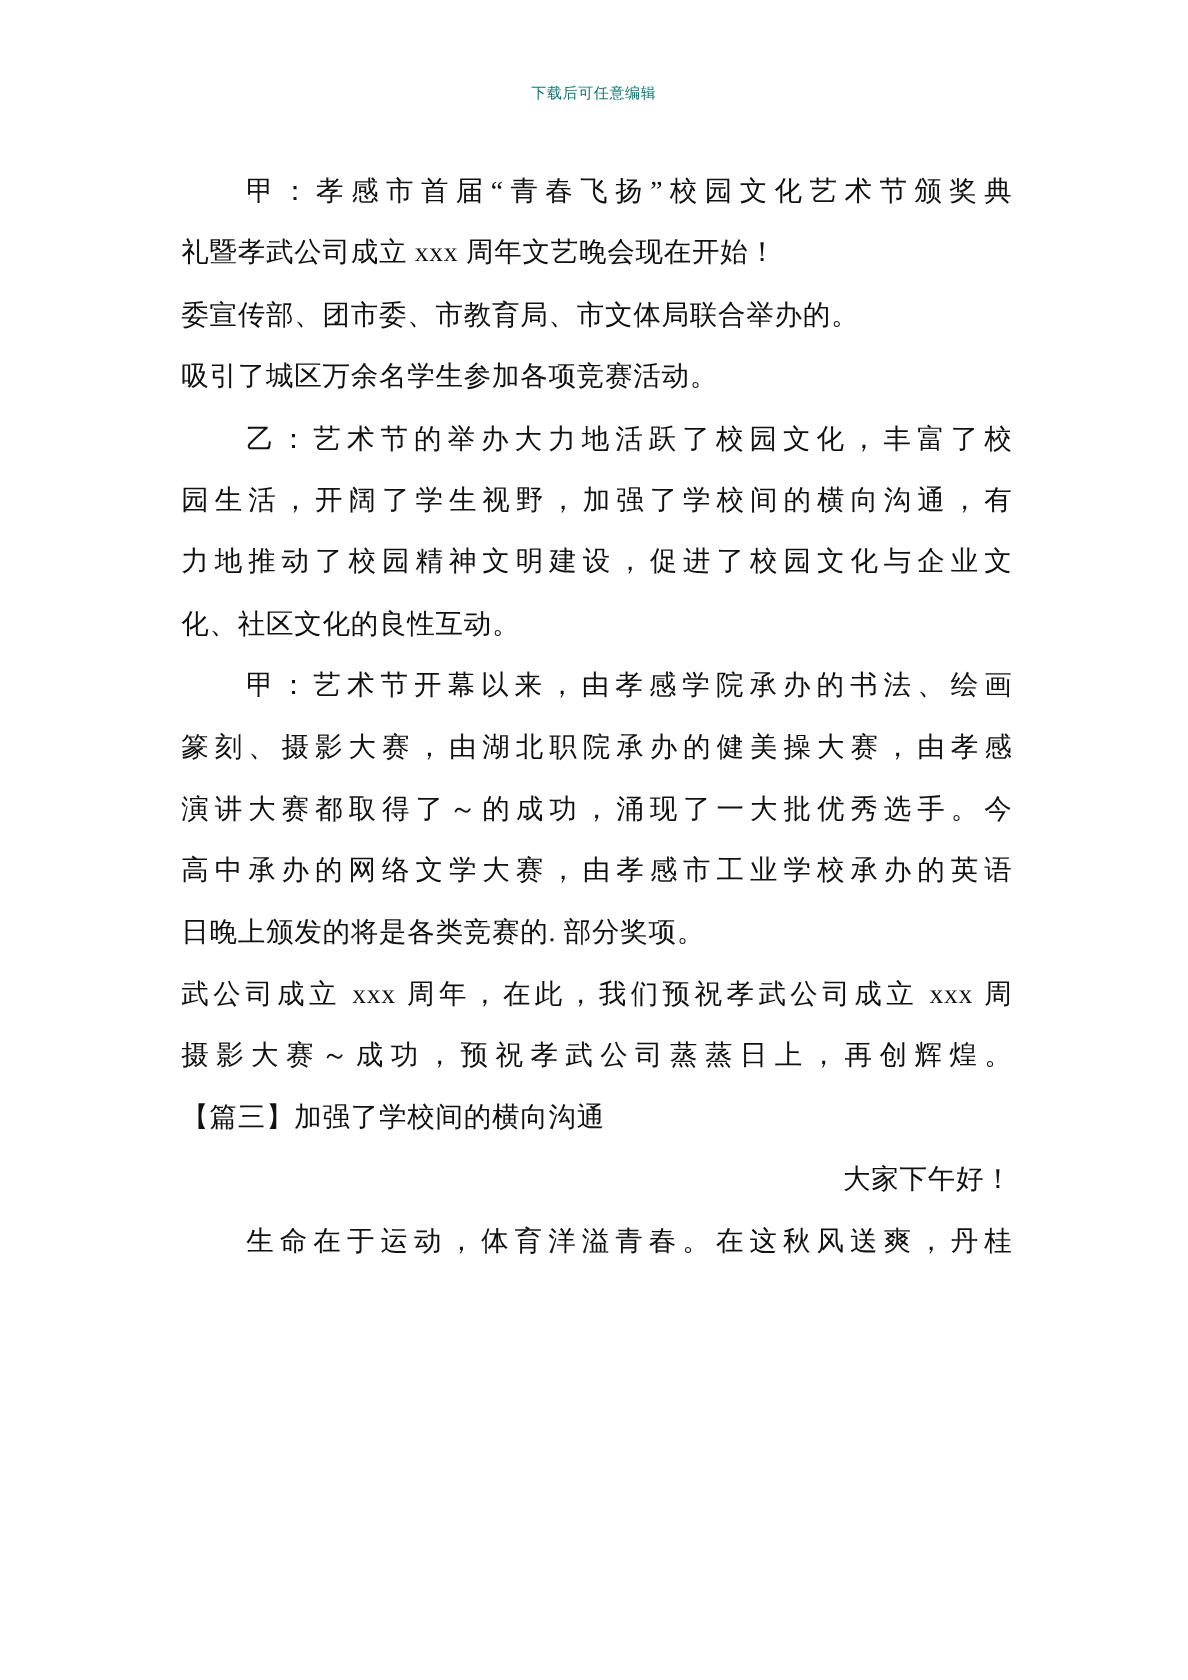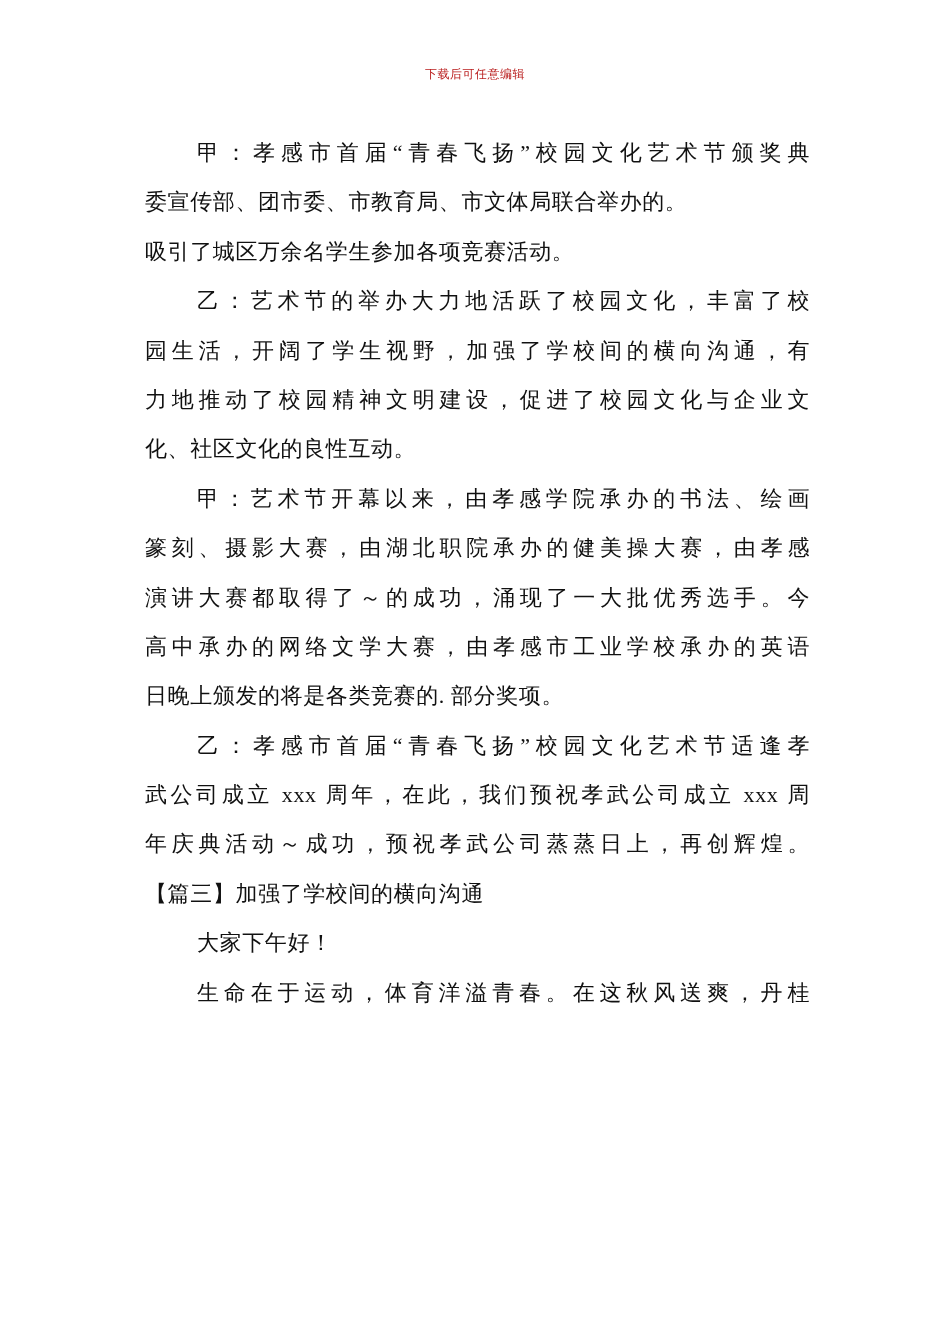--- a/index.html
+++ b/index.html
@@ -15,63 +15,64 @@
       font-family: "DejaVu Serif", "Liberation Serif", serif;
       color: #111111;
     }
     .page-header {
       position: absolute;
       top: 66px;
       left: 0;
       width: 950px;
       text-align: center;
       font-size: 12px;
-      color: #b91c1c;
+      color: #0f766e;
       letter-spacing: 0.5px;
     }
     .doc-body {
       position: absolute;
       top: 128px;
       left: 145px;
       width: 665px;
     }
     .line {
       height: 49.4px;
       line-height: 49.4px;
       font-size: 22px;
       white-space: nowrap;
       overflow: visible;
       letter-spacing: 0.6px;
       font-family: Liberation Serif, serif;
     }
     .line.indent {
       padding-left: 52px;
+      text-align: right;
     }
     .line.justify {
       text-align: justify;
       text-align-last: justify;
     }
   </style>
 </head>
 <body>
 
 <div class="page-header">下载后可任意编辑</div>
 
 <div class="doc-body">
   <div class="line indent justify">甲：孝感市首届“青春飞扬”校园文化艺术节颁奖典</div>
+  <div class="line">礼暨孝武公司成立 xxx 周年文艺晚会现在开始！</div>
   <div class="line">委宣传部、团市委、市教育局、市文体局联合举办的。</div>
   <div class="line">吸引了城区万余名学生参加各项竞赛活动。</div>
   <div class="line indent justify">乙：艺术节的举办大力地活跃了校园文化，丰富了校</div>
   <div class="line justify">园生活，开阔了学生视野，加强了学校间的横向沟通，有</div>
   <div class="line justify">力地推动了校园精神文明建设，促进了校园文化与企业文</div>
   <div class="line">化、社区文化的良性互动。</div>
   <div class="line indent justify">甲：艺术节开幕以来，由孝感学院承办的书法、绘画</div>
   <div class="line justify">篆刻、摄影大赛，由湖北职院承办的健美操大赛，由孝感</div>
   <div class="line justify">演讲大赛都取得了～的成功，涌现了一大批优秀选手。今</div>
   <div class="line justify">高中承办的网络文学大赛，由孝感市工业学校承办的英语</div>
   <div class="line">日晚上颁发的将是各类竞赛的. 部分奖项。</div>
-  <div class="line indent justify">乙：孝感市首届“青春飞扬”校园文化艺术节适逢孝</div>
   <div class="line justify">武公司成立 xxx 周年，在此，我们预祝孝武公司成立 xxx 周</div>
-  <div class="line justify">年庆典活动～成功，预祝孝武公司蒸蒸日上，再创辉煌。</div>
+  <div class="line justify">摄影大赛～成功，预祝孝武公司蒸蒸日上，再创辉煌。</div>
   <div class="line">【篇三】加强了学校间的横向沟通</div>
   <div class="line indent">大家下午好！</div>
   <div class="line indent justify">生命在于运动，体育洋溢青春。在这秋风送爽，丹桂</div>
 </div>
 
 </body></html>

